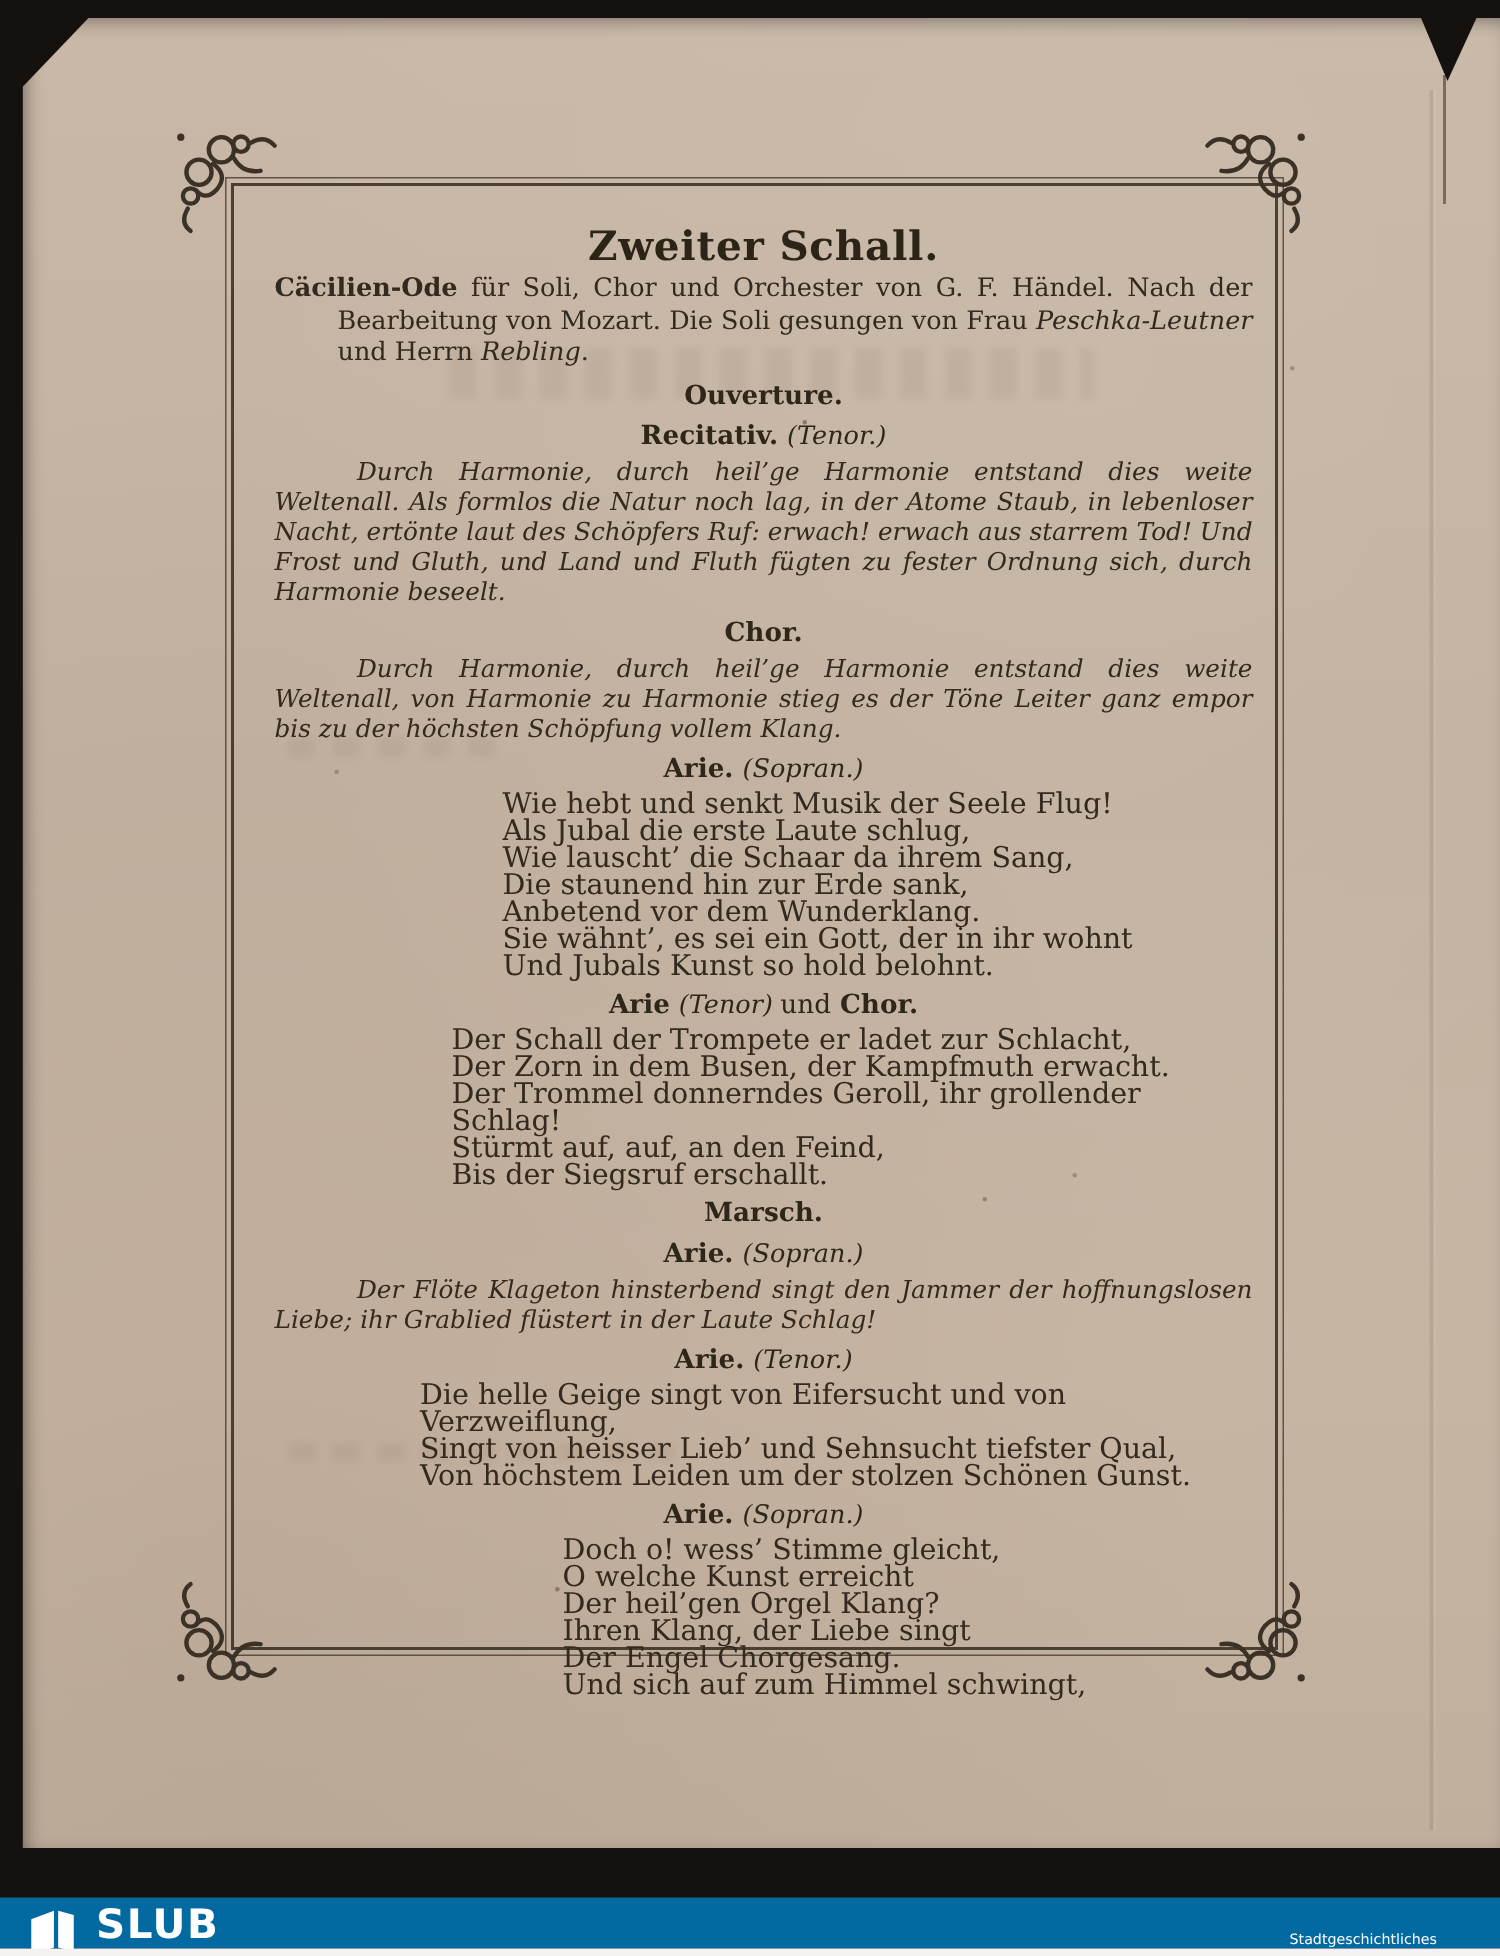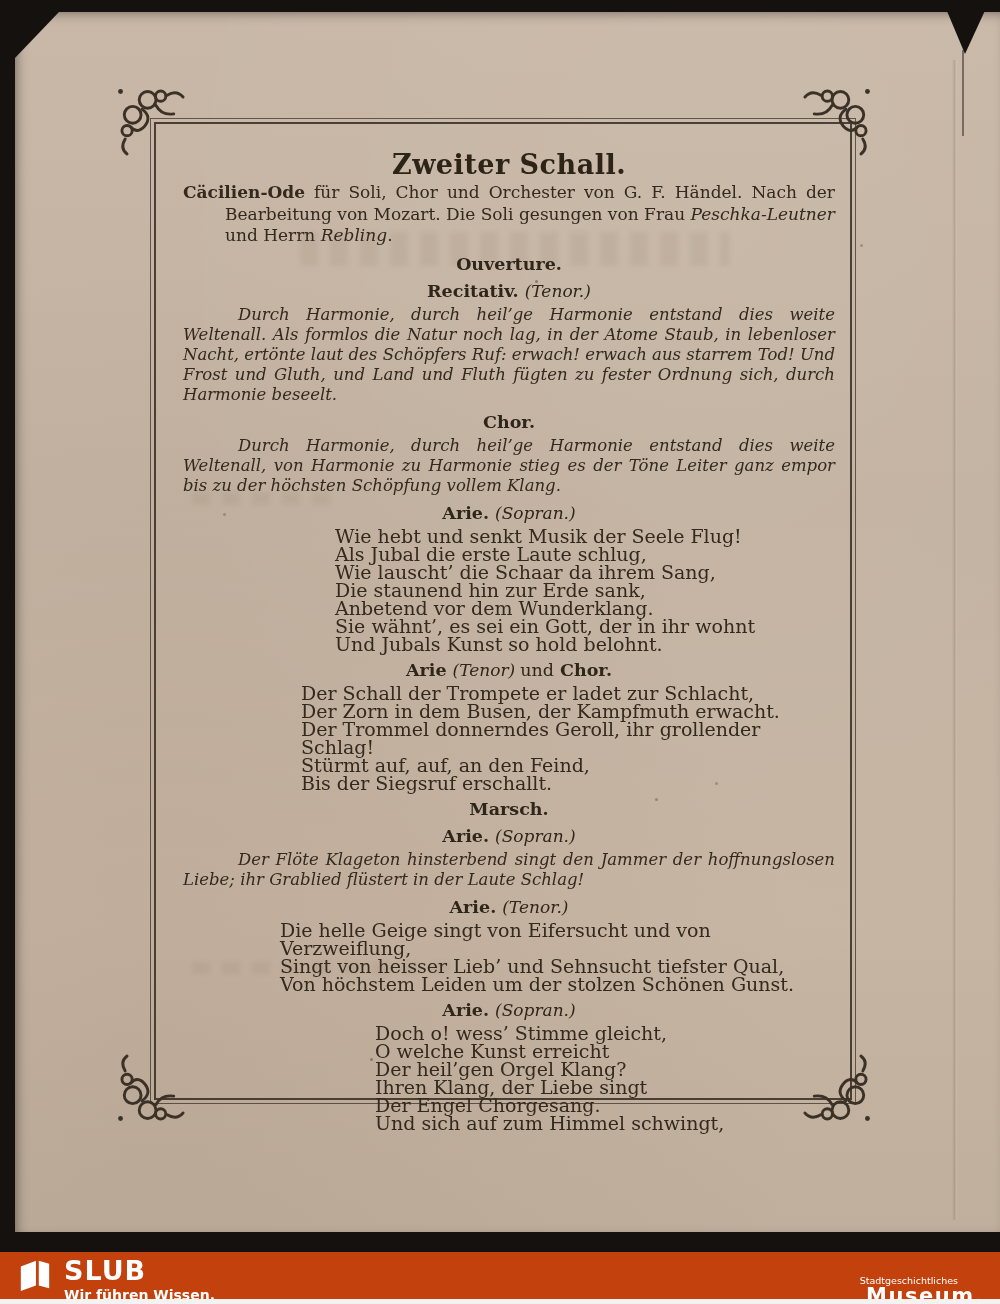--- a/index.html
+++ b/index.html
@@ -56,21 +56,21 @@
   .heading{text-align:center;font-size:17.5px;line-height:20px;margin:7px 0 4px;
     font-weight:bold;color:#2f261a;}
   .heading .hp{font-weight:normal;font-style:italic;margin-left:6px;font-size:17px;}
   .heading .hn{font-weight:normal;margin:0 5px;}
   .heading .hb2{margin-left:1px;}
   .prose{margin:0;font-size:16.5px;line-height:20px;text-align:justify;text-indent:55px;font-style:italic;}
   .verse{font-size:19px;line-height:18px;margin:0;}
   .v1{margin-left:152px;} .v2{margin-left:118px;} .v3{margin-left:97px;} .v4{margin-left:192px;}
   
   .footer-black{position:absolute;left:0;bottom:52px;width:1000px;height:20px;background:#14110e;}
-  .footer-bar{position:absolute;left:0;bottom:5px;width:1000px;height:47px;background:#c2410c;
+  .footer-bar{position:absolute;left:0;bottom:5px;width:1000px;height:34px;background:#0369a1;
     font-family:"DejaVu Sans", sans-serif;color:#fff;}
   .white-strip{position:absolute;left:0;bottom:0;width:1000px;height:5px;background:#f4f3f1;}
   .slub{position:absolute;left:16px;top:6px;display:flex;gap:10px;align-items:flex-start;}
   .slub-name{font-weight:bold;font-size:27px;line-height:25px;letter-spacing:1px;}
   .slub-tagline{font-weight:bold;font-size:14px;margin-top:4px;}
   .museum{position:absolute;right:16px;top:4px;text-align:right;}
   .m1{font-size:9.5px;line-height:10px;margin-right:26px;margin-top:20px;}
   .m2{font-size:21px;font-weight:bold;line-height:21px;letter-spacing:1.5px;}
   .m3{font-size:9.5px;line-height:10px;margin-right:22px;}
   .m4{font-size:6px;line-height:8px;margin-top:3px;margin-right:2px;opacity:.92;}

